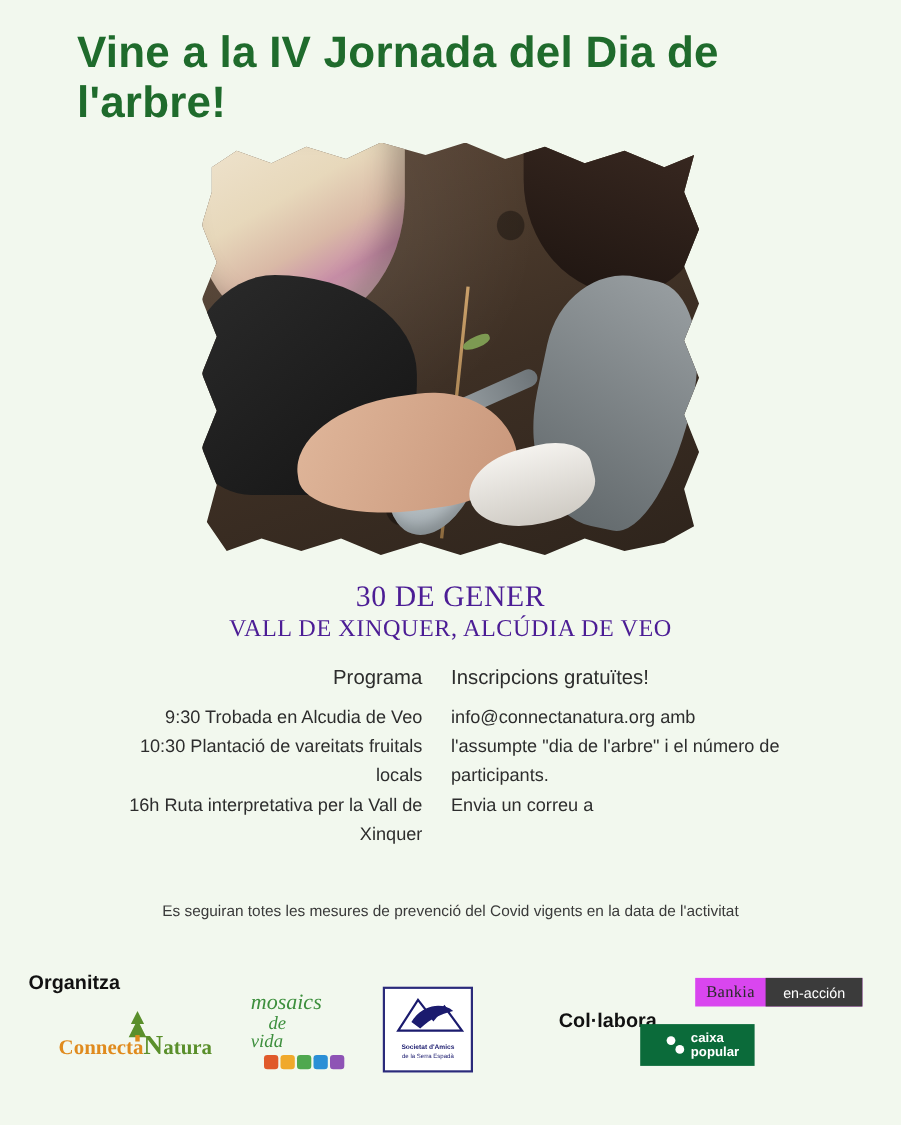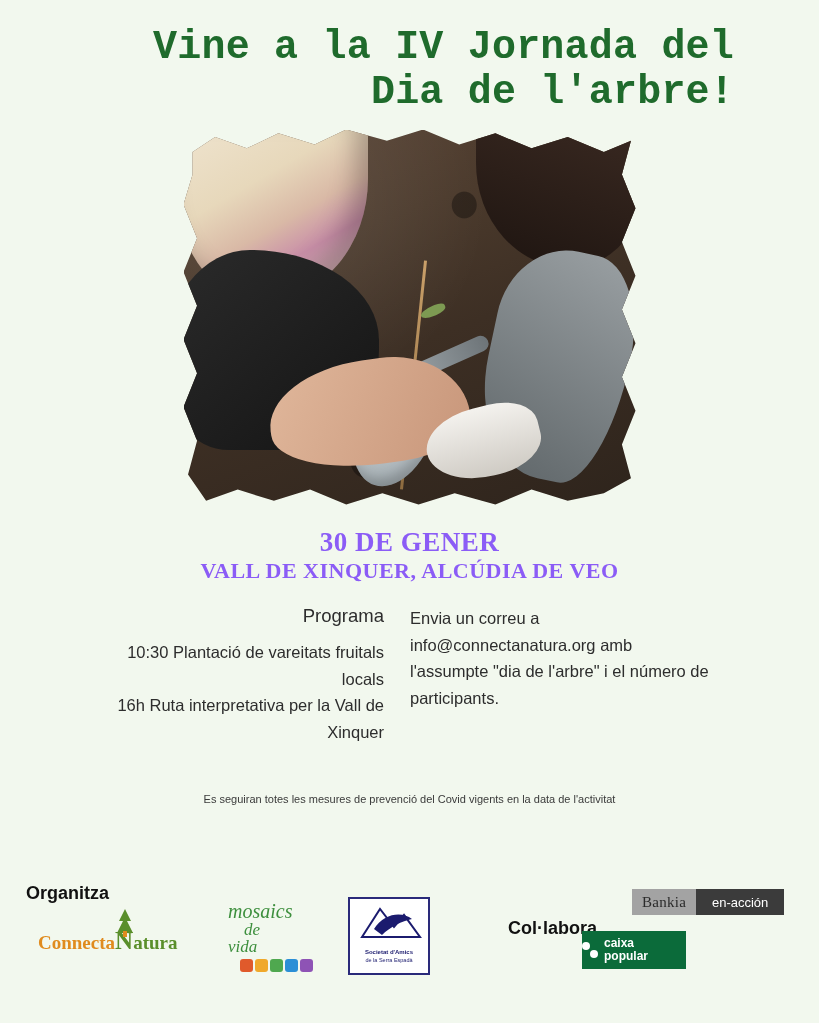--- a/index.html
+++ b/index.html
@@ -17,22 +17,22 @@
   }
   .poster {
     position: relative;
     width: 819px;
     height: 1023px;
     box-sizing: border-box;
   }
 
   
   .title {
-    text-align: right;
-    font-family: Liberation Mono, monospace;
+    text-align: left;
+    font-family: Liberation Sans, sans-serif;
     font-weight: bold;
     font-size: 40px;
     line-height: 1.12;
     color: #1f6b2c;
     padding: 26px 85px 0 70px;
     letter-spacing: 0.2px;
   }
 
   
   .photo-wrap {
@@ -159,22 +159,22 @@
     background: #6f86d6;
     border-radius: 3px;
     transform: rotate(-14deg);
     opacity: .9;
   }
 
   
   .date-block {
     text-align: center;
     font-family: "Liberation Serif", serif;
-    font-weight: bold;
-    color: #8b5cf6;
+    font-weight: normal;
+    color: #4c1d95;
     margin-top: 22px;
     line-height: 1.15;
   }
   .date-block .date {
     font-size: 27px;
     letter-spacing: 0.5px;
   }
   .date-block .place {
     font-size: 22px;
     letter-spacing: 0.5px;
@@ -208,21 +208,21 @@
     line-height: 1.62;
     color: #2d2d2d;
   }
   .email { white-space: nowrap; }
 
   
   .covid {
     margin: 44px auto 0 auto;
     width: 600px;
     text-align: center;
-    font-size: 11px;
+    font-size: 14px;
     line-height: 1.65;
     color: #3a3a3a;
   }
 
   
   .footer {
     position: absolute;
     left: 0;
     right: 0;
     bottom: 10px;
@@ -243,23 +243,23 @@
     font-size: 18px;
     font-weight: bold;
     color: #111;
     margin-top: 35px;
   }
 
   
   .logo-connecta {
     position: absolute;
     left: 38px;
-    top: 44px;
+    top: 54px;
     width: 170px;
-    text-align: left;
+    text-align: center;
   }
   .logo-connecta .cn-tree {
     position: absolute;
     left: 74px;
     top: -20px;
     width: 26px;
     height: 30px;
   }
   .logo-connecta .cn-text {
     font-family: "Liberation Serif", serif;
@@ -342,21 +342,21 @@
     display: block;
   }
 
   
   .logo-bankia {
     position: absolute;
     left: 632px;
     top: 6px;
     width: 152px;
     height: 26px;
-    background: #a3a3a3;
+    background: #d946ef;
     display: flex;
     align-items: center;
   }
   .logo-bankia .bk {
     flex: 0 0 auto;
     padding: 0 10px;
     font-family: "Liberation Serif", serif;
     font-size: 15px;
     color: #2b2b2b;
     letter-spacing: .3px;
@@ -376,21 +376,21 @@
   .logo-caixa {
     position: absolute;
     left: 582px;
     top: 48px;
     width: 104px;
     height: 38px;
     background: #0b6b3a;
     display: flex;
     align-items: center;
     gap: 6px;
-    padding-left: 0;
+    padding-left: 24px;
     box-sizing: border-box;
   }
   .logo-caixa .mark {
     width: 16px; height: 16px;
     position: relative;
   }
   .logo-caixa .mark i {
     position: absolute;
     width: 8px; height: 8px;
     background: #ffffff;
@@ -456,27 +456,29 @@
 
   <div class="date-block">
     <div class="date">30 DE GENER</div>
     <div class="place">VALL DE XINQUER, ALCÚDIA DE VEO</div>
   </div>
 
   <div class="columns">
 
     <div class="col-left">
       <div class="col-head">Programa</div>
+      <div class="prog-line">9:30 Trobada en Alcudia de Veo</div>
       <div class="prog-line">10:30 Plantació de vareitats fruitals locals</div>
       <div class="prog-line">16h Ruta interpretativa per la Vall de Xinquer</div>
     </div>
 
     <div class="col-right">
+      <div class="col-head">Inscripcions gratuïtes!</div>
+      <div class="insc-line"><span class="email">info@connectanatura.org</span><span> amb l'assumpte  "dia de l'arbre" i el número de participants.</span></div>
       <div class="insc-line">Envia un correu a</div>
-      <div class="insc-line"><span class="email">info@connectanatura.org</span><span> amb l'assumpte  "dia de l'arbre" i el número de participants.</span></div>
     </div>
 
   </div>
 
   <div class="covid">Es seguiran totes les mesures de prevenció del Covid vigents en la data de l'activitat</div>
 
   <div class="footer">
 
     <div class="org-label">Organitza</div>
     <div class="col-label">Col·labora</div>

